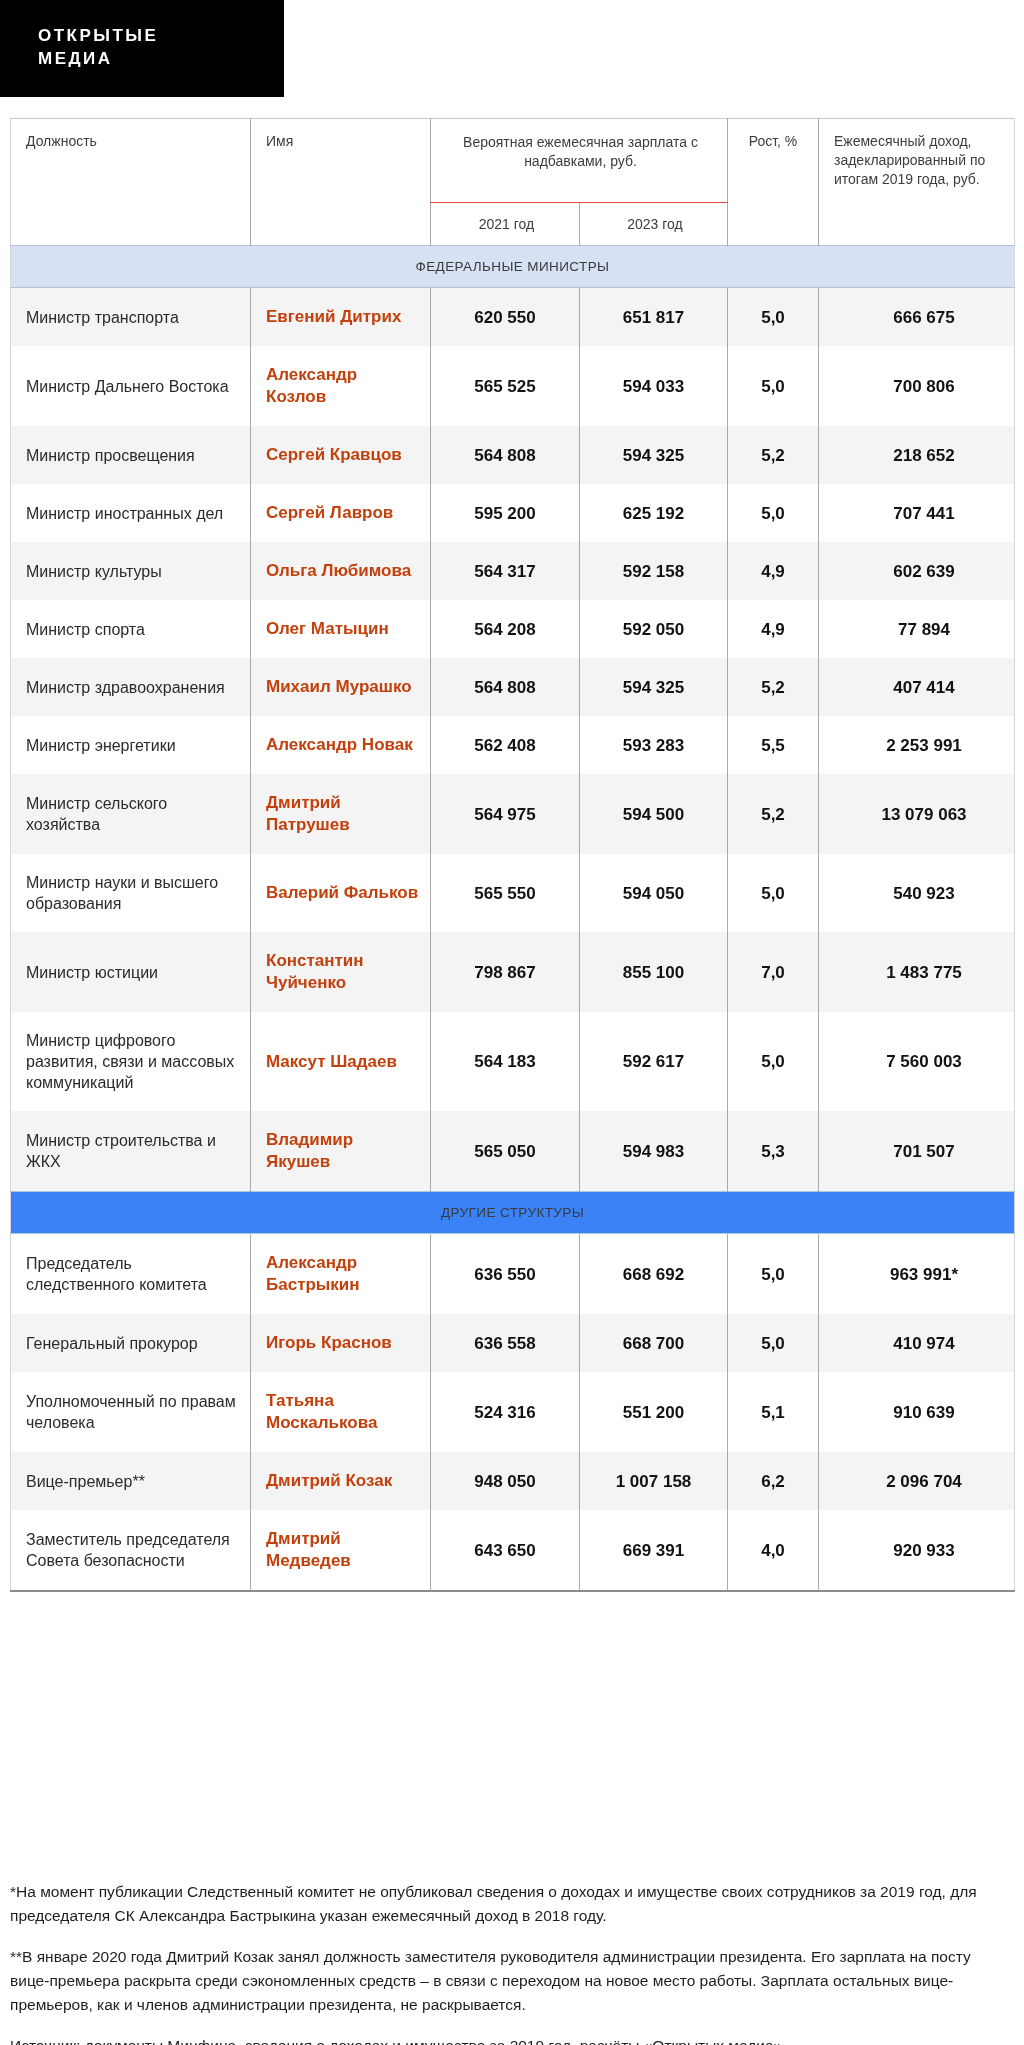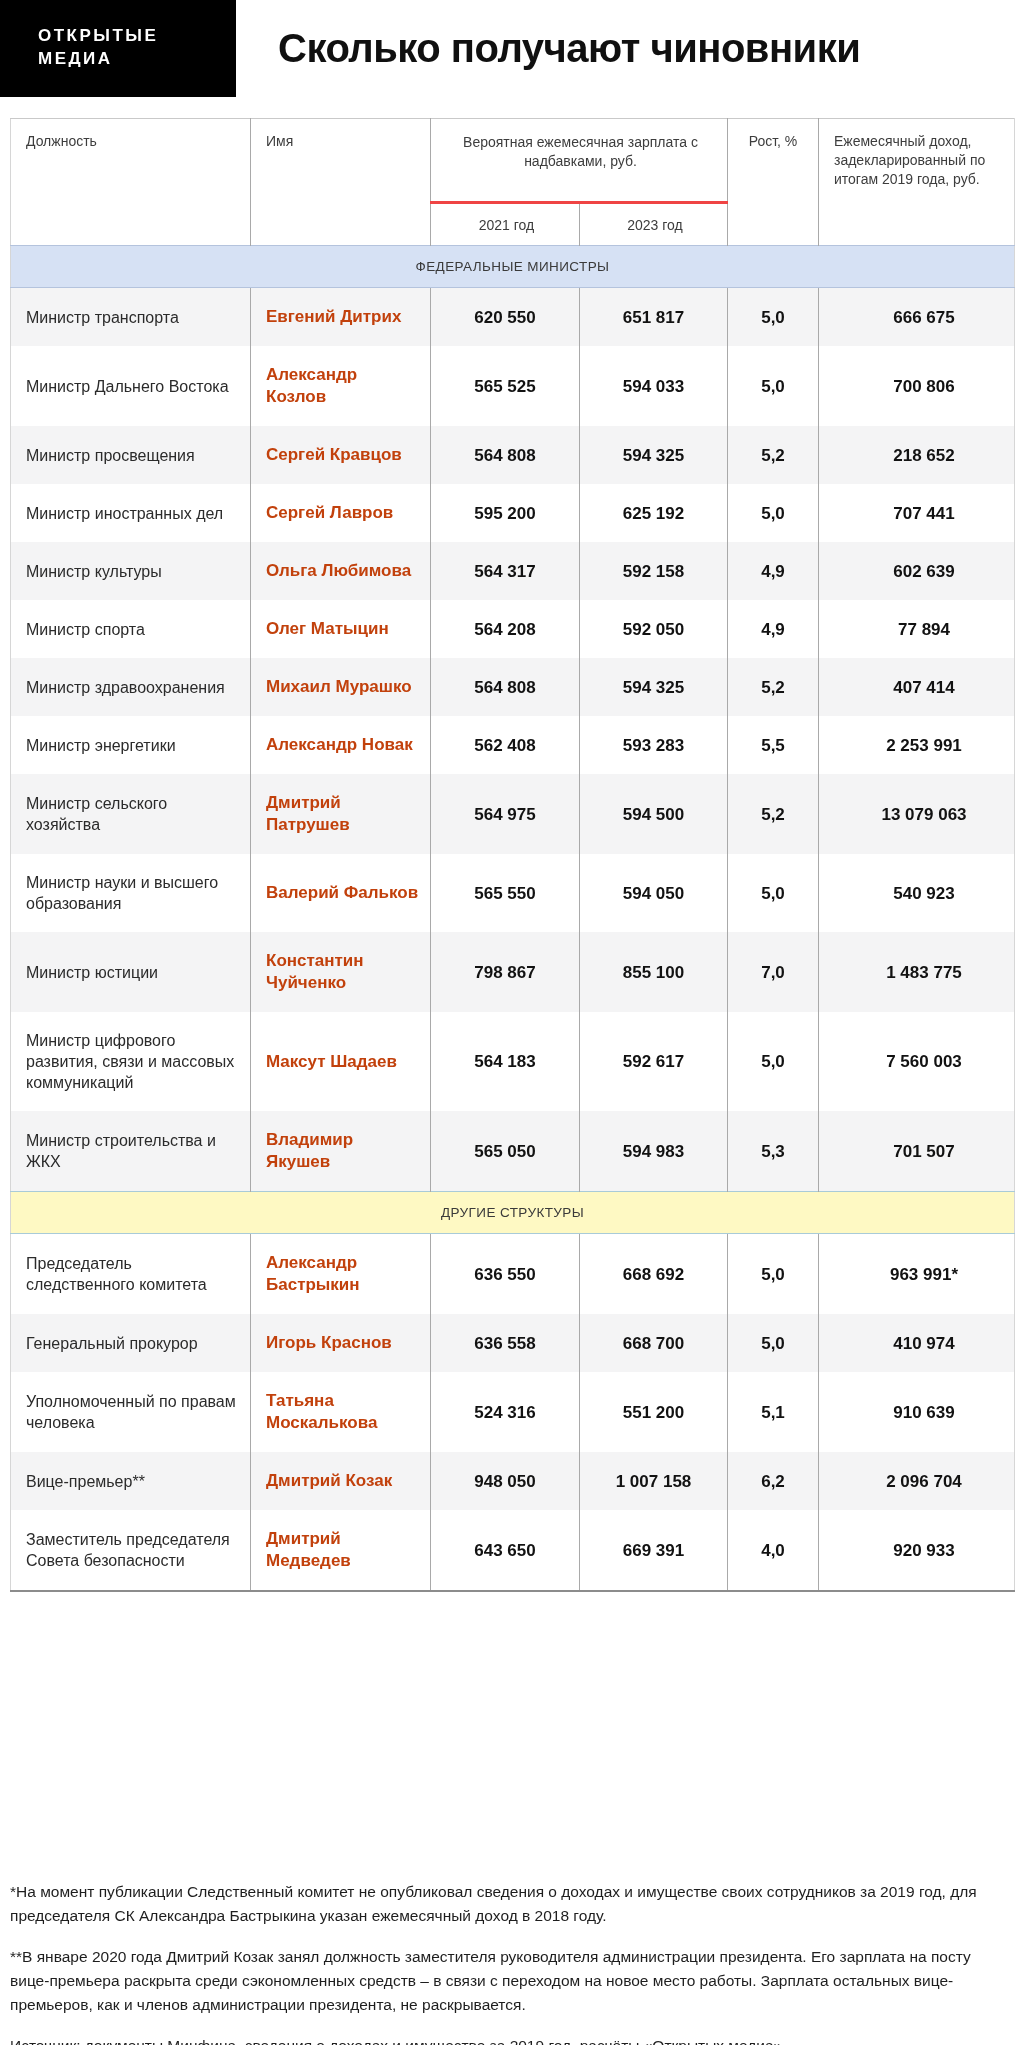--- a/index.html
+++ b/index.html
@@ -8,21 +8,21 @@
     width: 1024px; height: 2045px;
     font-family: "Liberation Sans", "DejaVu Sans", sans-serif;
     color: #262626;
     overflow: hidden;
     position: relative;
   }
 
   
   .page-header { display: flex; align-items: flex-start; }
   .logo {
-    width: 236px; height: 97px;
+    width: 284px; height: 97px;
     background: #000000;
     color: #ffffff;
     padding: 24px 0 0 38px;
     font-size: 17px; font-weight: bold;
     letter-spacing: 2.5px;
     line-height: 23px;
     flex: 0 0 auto;
   }
   .page-title {
     font-size: 40px;
@@ -53,21 +53,21 @@
 
   thead th {
     font-weight: normal;
     font-size: 14px;
     color: #3d3d3d;
     line-height: 1.35;
     vertical-align: top;
     text-align: left;
     padding: 13px 12px 10px 15px;
   }
-  thead th.group { text-align: center; border-bottom: 3px solid #ef4444; padding-top: 14px; }
+  thead th.group { text-align: center; border-bottom: 1px solid #ef4444; padding-top: 14px; }
   thead th.year  { text-align: center; padding-top: 12px; height: 43px; }
   thead th.growth-h { text-align: center; padding-left: 6px; padding-right: 6px; }
   thead tr.h1 { height: 84px; }
 
   .bl { border-left: 1px solid #a9a9a9; }
 
   tbody td {
     vertical-align: middle;
     font-size: 16px;
     line-height: 21px;
@@ -108,21 +108,20 @@
   .notes .source { margin-bottom: 0; }
 </style>
 </head>
 <body>
 
 <header class="page-header">
   <div class="logo">
     <div>ОТКРЫТЫЕ</div>
     <div>МЕДИА</div>
   </div>
-  <h1 class="page-title">Сколько получают чиновники</h1>
 </header>
 
 <table class="salaries">
   <colgroup>
     <col class="c-pos">
       <col class="c-name">
       <col class="c-y1">
       <col class="c-y2">
       <col class="c-growth">
       <col class="c-income">
@@ -242,21 +241,21 @@
       </tr>
       <tr class="shade">
         <td>Министр строительства и ЖКХ</td>
         <td class="name-cell bl">Владимир Якушев</td>
         <td class="num-cell bl">565 050</td>
         <td class="num-cell bl">594 983</td>
         <td class="growth-cell bl">5,3</td>
         <td class="income-cell bl">701 507</td>
       </tr>
       <tr class="band">
-        <td colspan="6" style="background: #fef9c3; border-color: rgb(169, 203, 216);">ДРУГИЕ СТРУКТУРЫ</td>
+        <td colspan="6" style="background: #3b82f6; border-color: rgb(169, 203, 216);">ДРУГИЕ СТРУКТУРЫ</td>
       </tr>
       <tr class="plain">
         <td>Председатель следственного комитета</td>
         <td class="name-cell bl">Александр Бастрыкин</td>
         <td class="num-cell bl">636 550</td>
         <td class="num-cell bl">668 692</td>
         <td class="growth-cell bl">5,0</td>
         <td class="income-cell bl">963 991*</td>
       </tr>
       <tr class="shade">

